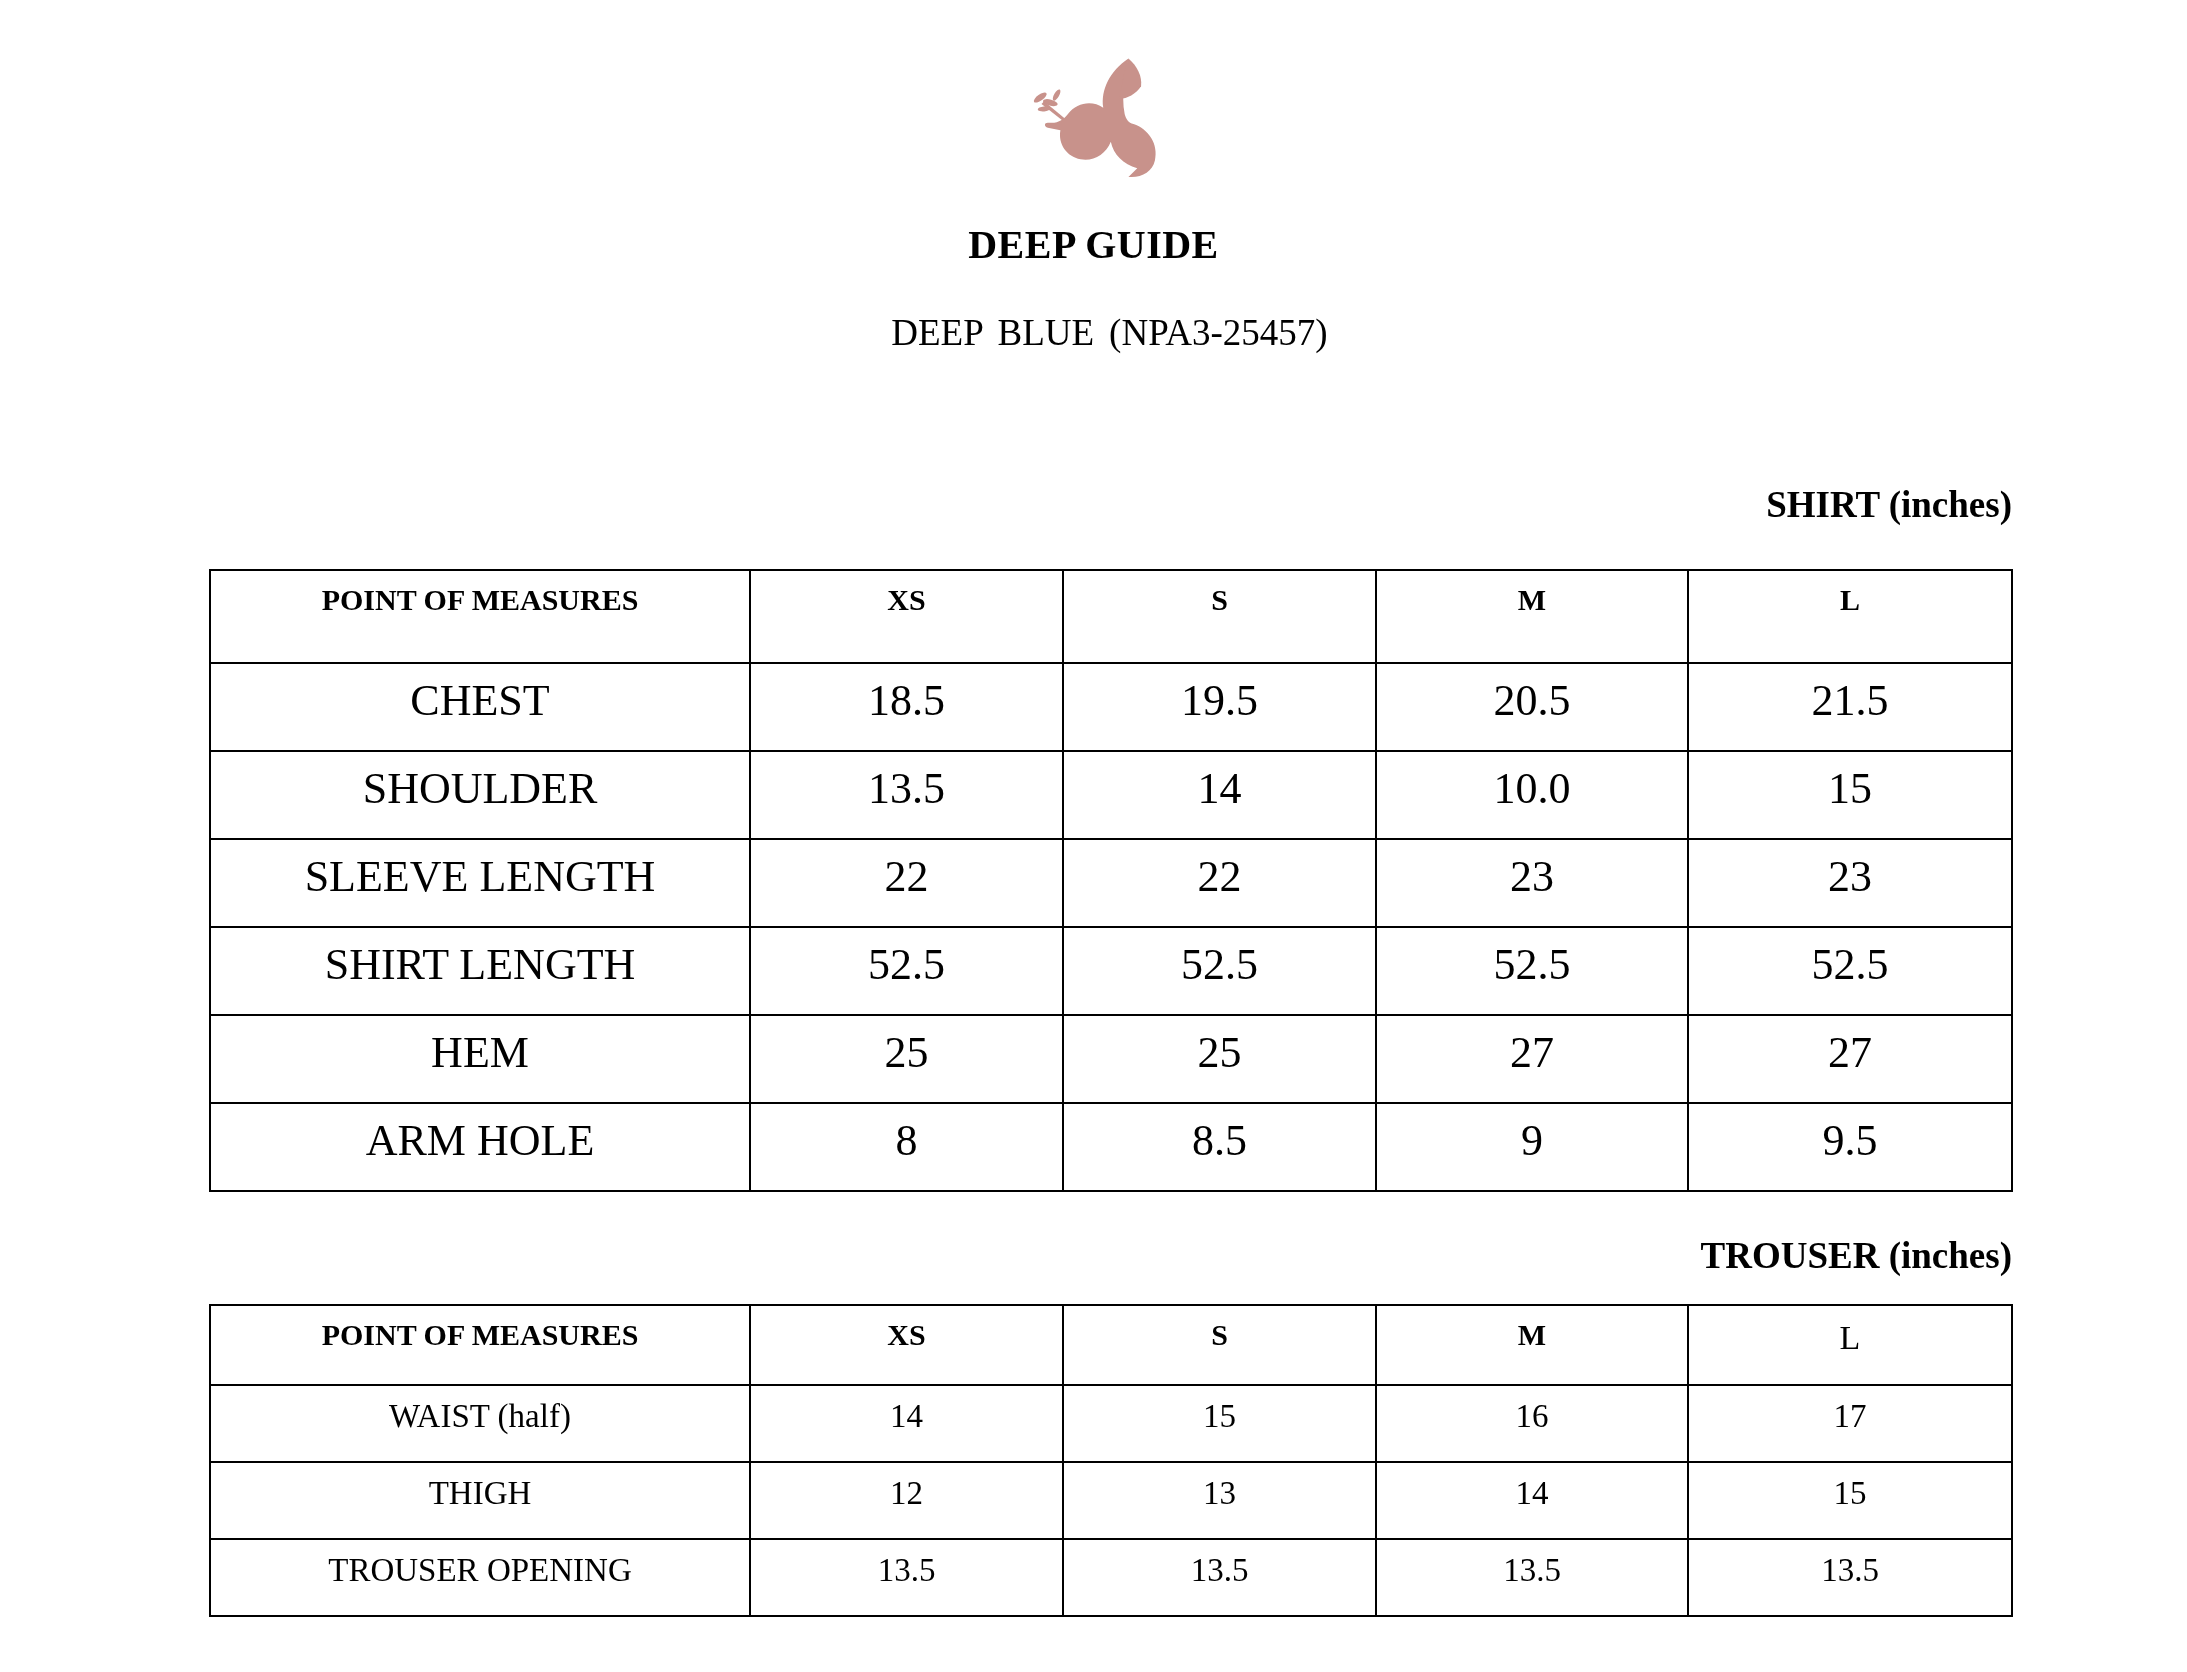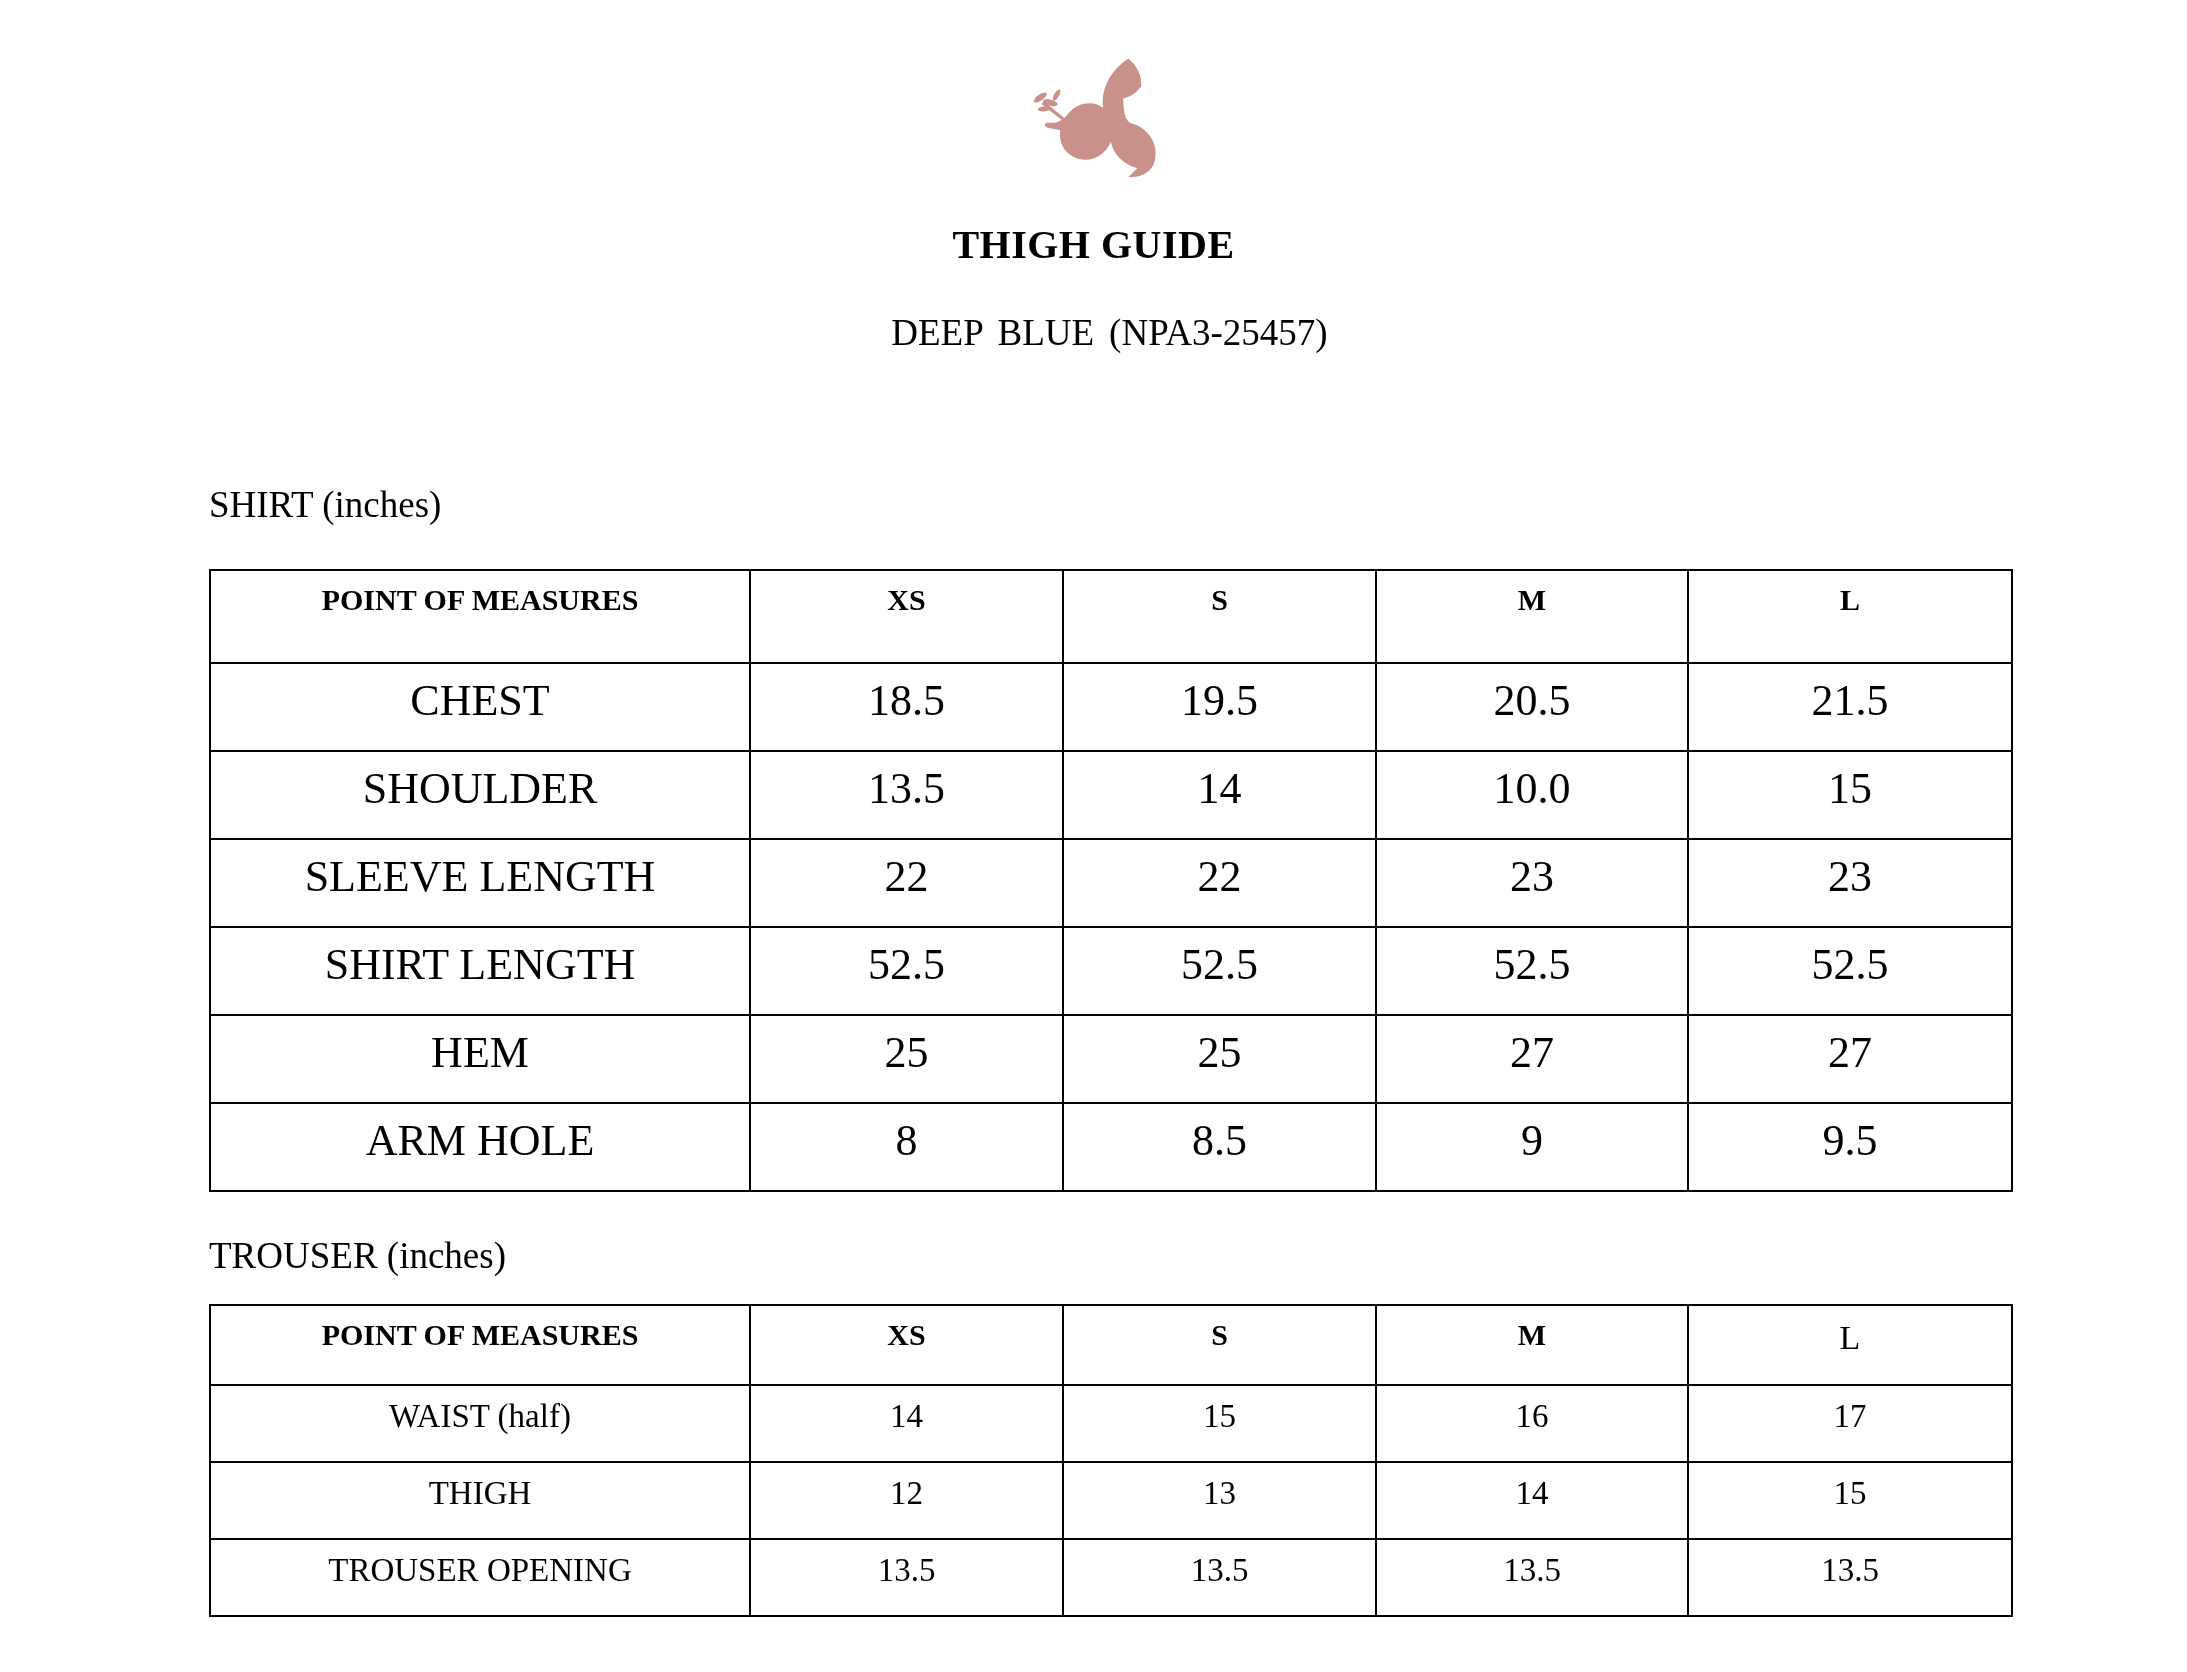--- a/index.html
+++ b/index.html
@@ -49,23 +49,23 @@
     word-spacing: 5.8px;
   }
   .section {
     position: absolute;
     left: 209px;
     width: 1803px;
   }
   .section-shirt { top: 483px; }
   .section-trouser { top: 1234px; }
   .section-heading {
-    text-align: left;
+    text-align: right;
     font-size: 37px;
-    font-weight: normal;
+    font-weight: bold;
     margin: 0 0 0 0;
   }
   .section-shirt .section-heading { margin-bottom: 43px; }
   .section-trouser .section-heading { margin-bottom: 27px; }
   table.size-table {
     border-collapse: collapse;
     table-layout: fixed;
     width: 1803px;
     background: #ffffff;
   }
@@ -117,21 +117,21 @@
                  L79,96
                  C89,97 98,92 100,83
                  C103,70 95,58 83,54
                  C79,53 77,50 76,46
                  C73,31 77,15 79,2 Z"></path>
         <path d="M79,2 C86,8 90,16 89,24 C85,30 78,34 72,34 C74,22 76,10 79,2 Z"></path>
       </g>
     </svg>
   </div>
 
-  <h1 class="title">THIGH GUIDE</h1>
+  <h1 class="title">DEEP GUIDE</h1>
   <div class="subtitle">DEEP BLUE (NPA3-25457)</div>
 
   <div class="section section-shirt">
     <h2 class="section-heading">SHIRT (inches)</h2>
     <table class="size-table">
       <colgroup>
         <col class="c-label">
           <col class="c-xs">
           <col class="c-s">
           <col class="c-m">

